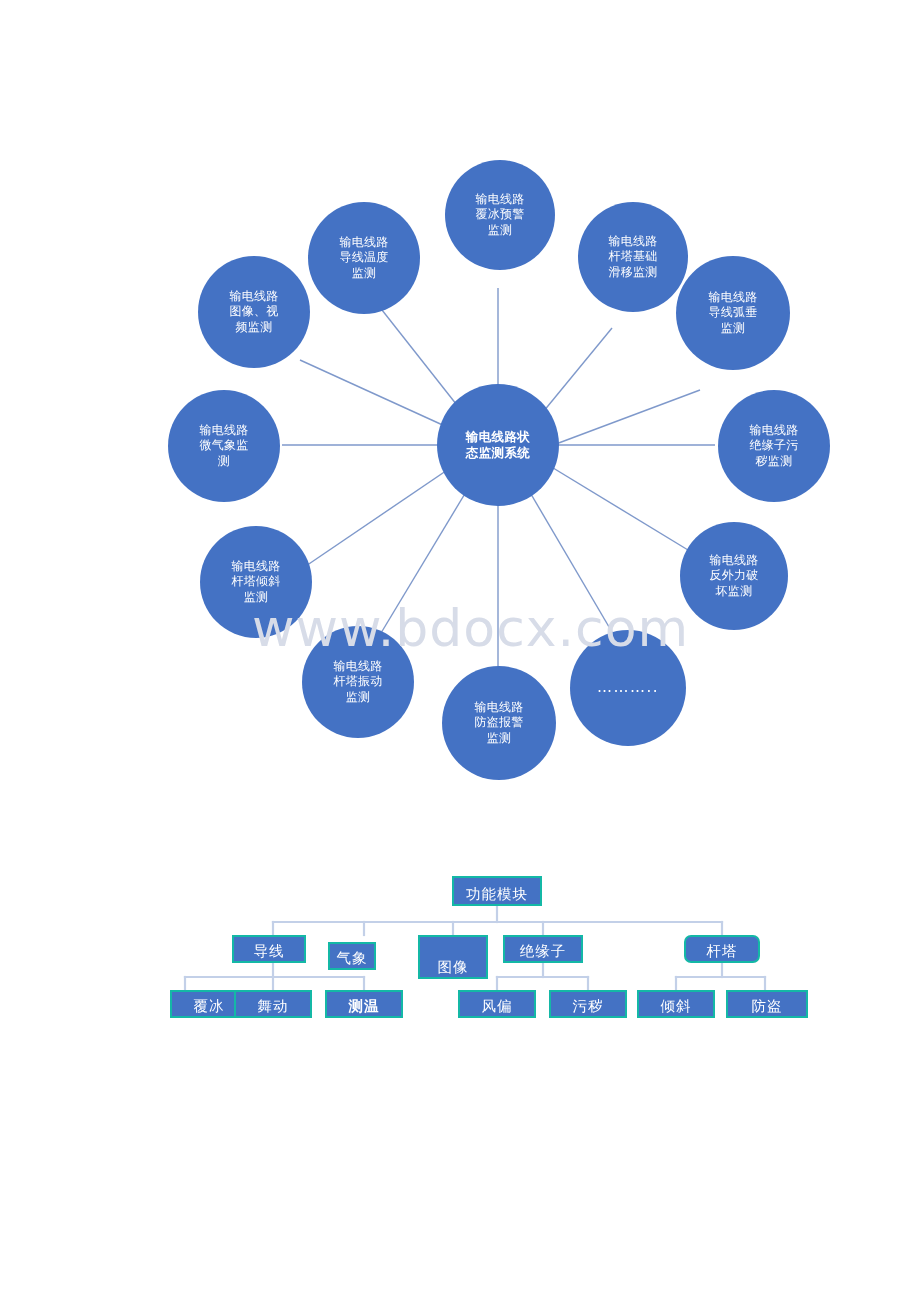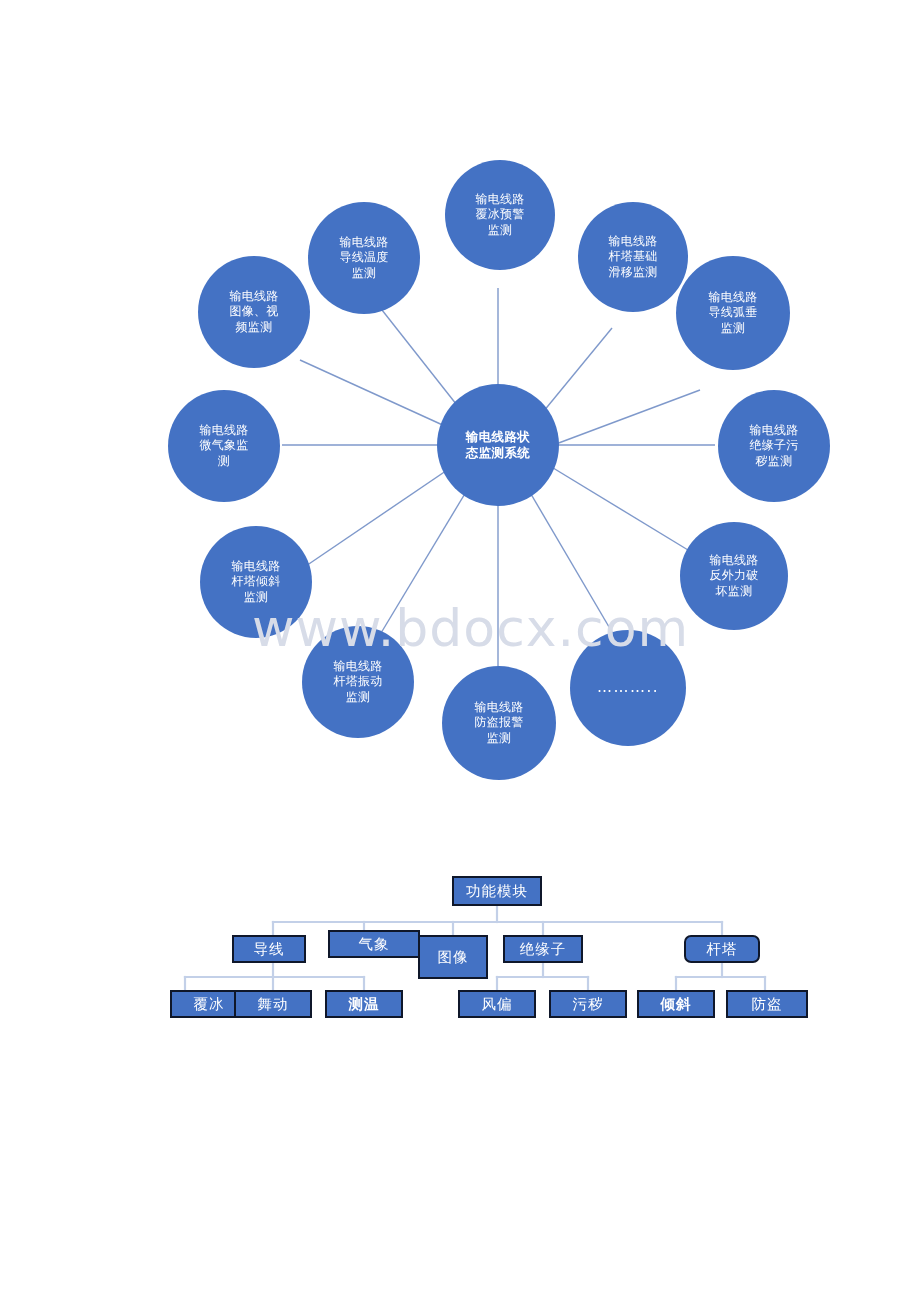--- a/index.html
+++ b/index.html
@@ -99,26 +99,26 @@
   #tree-lines {
     position: absolute;
     left: 0; top: 0;
     width: 920px;
     height: 180px;
     z-index: 1;
   }
   .tbox {
     position: absolute;
     background: #4472C4;
-    border: 2px solid #0f172a;
+    border: 2px solid #14b8a6;
     color: #ffffff;
     font-size: 14.5px;
     letter-spacing: 1px;
     display: flex;
-    align-items: center;
+    align-items: flex-end;
     justify-content: center;
     box-sizing: border-box;
     z-index: 3;
   }
 </style>
 </head>
 <body>
 
 <div id="page">
 
@@ -253,21 +253,21 @@
       </g>
     </svg>
 
     <div class="tbox" style="left:452px; top:16px; width:90px; height:30px;">
       <span>功能模块</span>
     </div>
 
     <div class="tbox" style="left:232px; top:75px; width:74px; height:28px;">
       <span>导线</span>
     </div>
-    <div class="tbox" style="left:328px; top:70px; width:92px; height:28px;">
+    <div class="tbox" style="left:328px; top:82px; width:48px; height:28px;">
       <span>气象</span>
     </div>
     <div class="tbox" style="left:418px; top:75px; width:70px; height:44px;">
       <span>图像</span>
     </div>
     <div class="tbox" style="left:503px; top:75px; width:80px; height:28px;">
       <span>绝缘子</span>
     </div>
     <div class="tbox" style="left:684px; top:75px; width:76px; height:28px;border-radius:7px;">
       <span>杆塔</span>
@@ -281,21 +281,21 @@
     </div>
     <div class="tbox" style="left:325px; top:130px; width:78px; height:28px;font-weight:bold;">
       <span>测温</span>
     </div>
     <div class="tbox" style="left:458px; top:130px; width:78px; height:28px;">
       <span>风偏</span>
     </div>
     <div class="tbox" style="left:549px; top:130px; width:78px; height:28px;">
       <span>污秽</span>
     </div>
-    <div class="tbox" style="left:637px; top:130px; width:78px; height:28px;font-weight:bold;">
+    <div class="tbox" style="left:637px; top:130px; width:78px; height:28px;">
       <span>倾斜</span>
     </div>
     <div class="tbox" style="left:726px; top:130px; width:82px; height:28px;">
       <span>防盗</span>
     </div>
 
   </div>
 
 </div>
 

